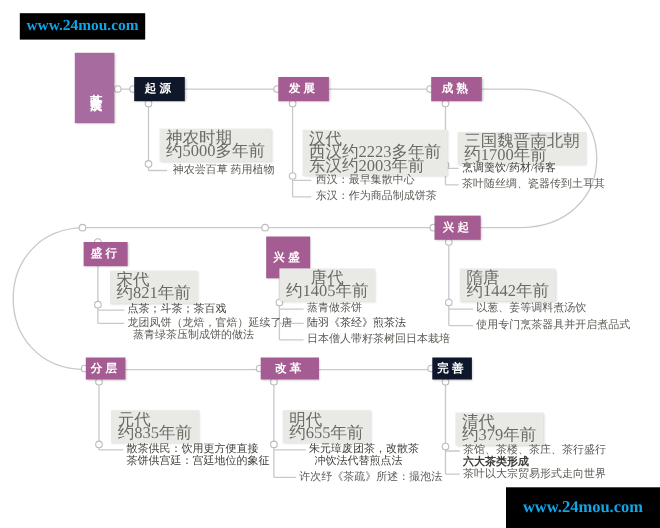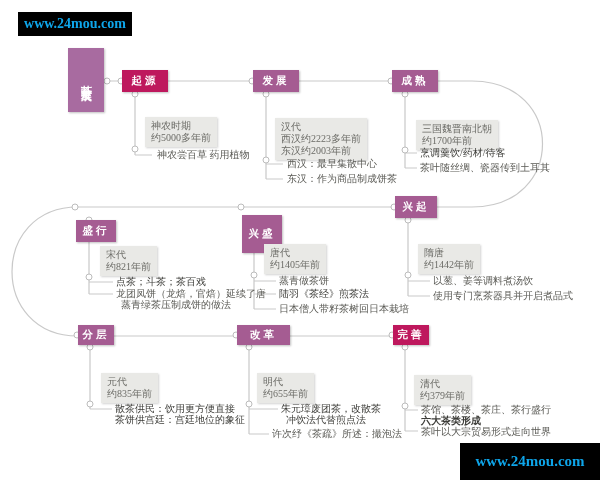--- a/index.html
+++ b/index.html
@@ -9,29 +9,29 @@
     overflow:hidden;
   }
   #wires{position:absolute;left:0;top:0;z-index:0;}
   .node{
     position:absolute;z-index:2;color:#fff;font-weight:bold;
     font-size:10.5px;letter-spacing:3px;text-align:center;
     display:flex;align-items:center;justify-content:center;
     box-shadow:1px 1px 2px rgba(0,0,0,.25);
   }
   .node.purple{background:#a55c92;}
-  .node.green{background:#be185d;}
+  .node.green{background:#0f172a;}
   .vroot{
     position:absolute;z-index:2;background:#a86ba0;color:#fff;font-weight:bold;
     font-size:11px;letter-spacing:2px;display:flex;align-items:center;justify-content:center;
     writing-mode:vertical-rl;box-shadow:1px 1px 2px rgba(0,0,0,.25);
   }
   .period{
     position:absolute;z-index:2;background:#e9e9e6;color:#6b6b66;
-    font-size:10px;line-height:12px;padding:3px 6px;white-space:nowrap;
+    font-size:15px;line-height:12px;padding:3px 6px;white-space:nowrap;
     box-shadow:1px 1px 2px rgba(0,0,0,.18);
   }
   .leaf{
     position:absolute;z-index:2;color:#5a5a55;font-size:10px;line-height:11px;
     white-space:nowrap;
   }
   .leaf.bold{color:#3c3c38;font-weight:normal;}
   .leaf .l2{padding-left:5px;}
   .wm{
     position:absolute;z-index:5;background:#000;color:#0ea5e9;
@@ -122,21 +122,21 @@
 
 <div class="node purple" style="left:395px;top:196px;width:42px;height:22px;">兴起</div>
 <div class="period" style="left:418px;top:244px;">
   <div>隋唐</div>
   <div>约1442年前</div>
 </div>
 <div class="leaf" style="left:433px;top:275px;">以葱、姜等调料煮汤饮</div>
 <div class="leaf" style="left:433px;top:290px;">使用专门烹茶器具并开启煮品式</div>
 
 <div class="node purple" style="left:242px;top:196px;width:40px;height:38px;margin-top:19px;">兴盛</div>
-<div class="period" style="left:264px;top:244px;">
+<div class="period" style="left:254px;top:244px;text-align:center;">
   <div>唐代</div>
   <div>约1405年前</div>
 </div>
 <div class="leaf" style="left:279px;top:275px;">蒸青做茶饼</div>
 <div class="leaf bold" style="left:279px;top:288px;">陆羽《茶经》煎茶法</div>
 <div class="leaf" style="left:279px;top:303px;">日本僧人带籽茶树回日本栽培</div>
 
 <div class="node purple" style="left:76px;top:196px;width:40px;height:22px;margin-top:24px;">盛行</div>
 <div class="period" style="left:100px;top:246px;">
   <div>宋代</div>

